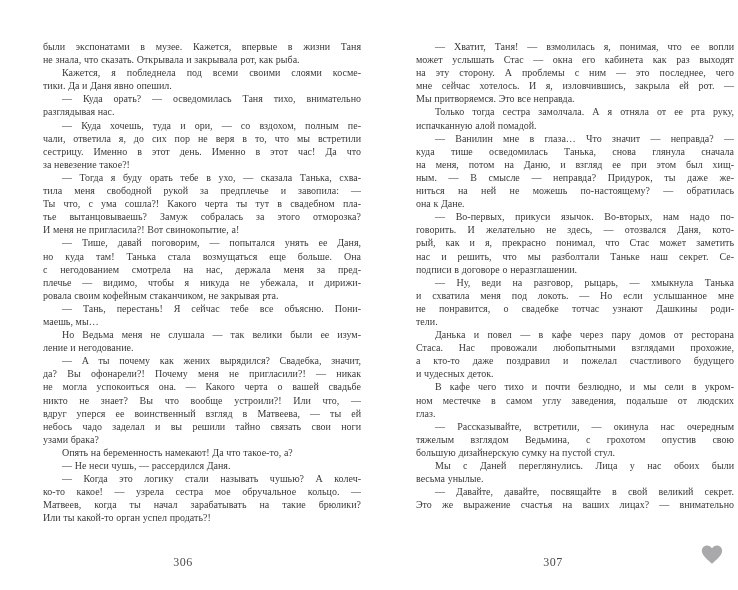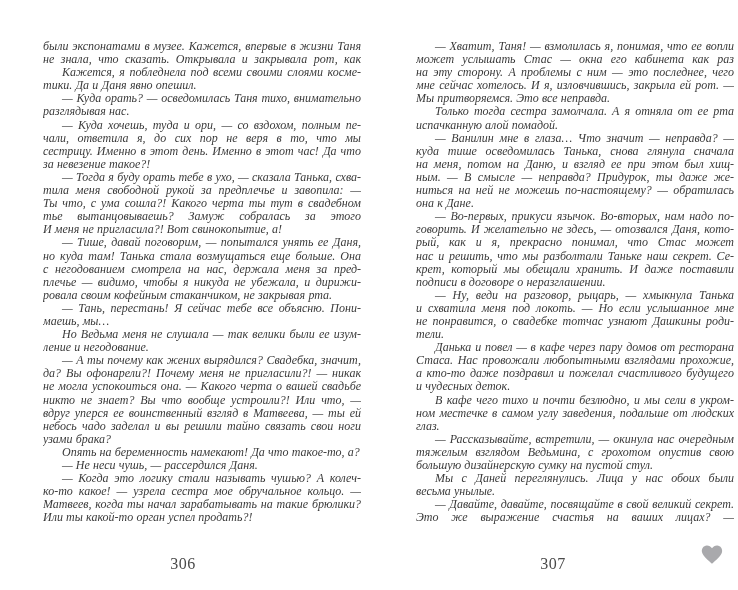--- a/index.html
+++ b/index.html
@@ -17,41 +17,40 @@
   .spread {
     position: absolute;
     inset: 0;
     background: #ffffff;
   }
   .page {
     position: absolute;
     top: 40px;
     width: 318px;
     color: #3a3a3a;
-    font-size: 12px;
+    font-size: 10px;
     line-height: 13.1px;
-    font-style: italic;
   }
   .page.left  { left: 43px;  }
   .page.right { left: 416px; }
   .line {
     height: 13.1px;
     overflow: hidden;
     text-align: justify;
     text-align-last: justify;
     word-spacing: 0.2px;
   }
   .line.e { text-align-last: left; }
   .line.i { text-indent: 19px; }
   .pagenum {
     position: absolute;
     top: 555px;
     width: 40px;
     text-align: center;
-    font-size: 16px;
+    font-size: 12px;
     color: #4a4a4a;
     letter-spacing: 0.5px;
   }
   .pagenum.left  { left: 163px; }
   .pagenum.right { left: 533px; }
   .heart-btn {
     position: absolute;
     left: 701px;
     top: 544px;
     width: 22px;
@@ -119,21 +118,20 @@
       <div class="line i">— Ванилин мне в глаза… Что значит — неправда? —</div>
       <div class="line">куда тише осведомилась Танька, снова глянула сначала</div>
       <div class="line">на меня, потом на Даню, и взгляд ее при этом был хищ-</div>
       <div class="line">ным. — В смысле — неправда? Придурок, ты даже же-</div>
       <div class="line">ниться на ней не можешь по-настоящему? — обратилась</div>
       <div class="line e">она к Дане.</div>
       <div class="line i">— Во-первых, прикуси язычок. Во-вторых, нам надо по-</div>
       <div class="line">говорить. И желательно не здесь, — отозвался Даня, кото-</div>
       <div class="line">рый, как и я, прекрасно понимал, что Стас может заметить</div>
       <div class="line">нас и решить, что мы разболтали Таньке наш секрет. Се-</div>
-      <div class="line">крет, который мы обещали хранить. И даже поставили свои</div>
       <div class="line e">подписи в договоре о неразглашении.</div>
       <div class="line i">— Ну, веди на разговор, рыцарь, — хмыкнула Танька</div>
       <div class="line">и схватила меня под локоть. — Но если услышанное мне</div>
       <div class="line">не понравится, о свадебке тотчас узнают Дашкины роди-</div>
       <div class="line e">тели.</div>
       <div class="line i">Данька и повел — в кафе через пару домов от ресторана</div>
       <div class="line">Стаса. Нас провожали любопытными взглядами прохожие,</div>
       <div class="line">а кто-то даже поздравил и пожелал счастливого будущего</div>
       <div class="line e">и чудесных деток.</div>
       <div class="line i">В кафе чего тихо и почти безлюдно, и мы сели в укром-</div>

